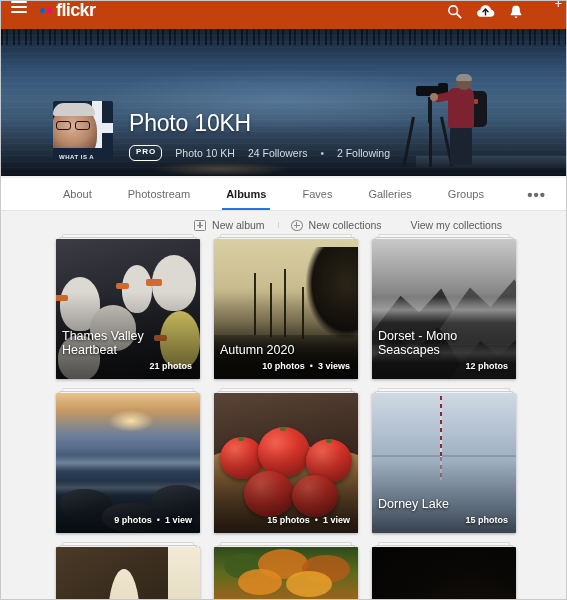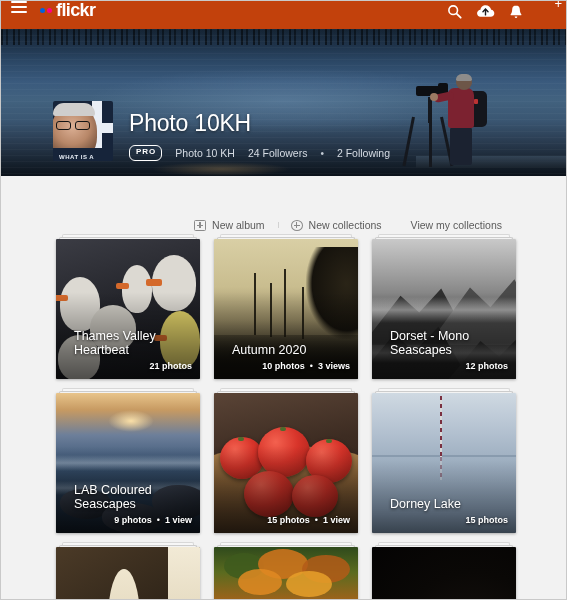--- a/index.html
+++ b/index.html
@@ -260,21 +260,21 @@
     position: relative; width: 144px; height: 140px;
     overflow: hidden; border-radius: 1px;
     box-shadow: 0 1px 3px rgba(0,0,0,.30);
   }
   .album.row3 .album-cover { height: 140px; }
   .album-scrim {
     position: absolute; left: 0; right: 0; bottom: 0; height: 62%;
     background: linear-gradient(180deg, rgba(0,0,0,0) 0%, rgba(0,0,0,.45) 70%, rgba(0,0,0,.62) 100%);
   }
   .album-label {
-    position: absolute; left: 18px; right: 8px; bottom: 8px;
+    position: absolute; left: 6px; right: 8px; bottom: 8px;
     z-index: 3;
   }
   .album-title {
     color: #ffffff; font-size: 12.5px; line-height: 1.18;
     text-shadow: 0 1px 3px rgba(0,0,0,.8); font-weight: 400;
   }
   .album-stats {
     margin-top: 3px; color: #ffffff; font-size: 9px; font-weight: bold;
     text-shadow: 0 1px 3px rgba(0,0,0,.8);
     display: flex; align-items: center; gap: 5px; justify-content: flex-end;
@@ -482,20 +482,41 @@
       <div class="profile-meta">
         <span class="pro-badge">PRO</span>
         <span>Photo 10 KH</span>
         <span class="meta-link">24 Followers</span>
         <span class="meta-dot">•</span>
         <span class="meta-link">2 Following</span>
       </div>
     </div>
   </div>
 
+  <div id="navbar">
+    <div class="tab">
+      <span>About</span>
+    </div>
+    <div class="tab">
+      <span>Photostream</span>
+    </div>
+    <div class="tab active">
+      <span>Albums</span>
+    </div>
+    <div class="tab">
+      <span>Faves</span>
+    </div>
+    <div class="tab">
+      <span>Galleries</span>
+    </div>
+    <div class="tab">
+      <span>Groups</span>
+    </div>
+    <div class="tab-more">•••</div>
+  </div>
 
   <div id="actionbar">
     <div class="act">
       <span class="act-icon"></span>
       <span>New album</span>
     </div>
     <div class="act">
       <span class="act-icon round"></span>
       <span>New collections</span>
     </div>
@@ -579,21 +600,20 @@
       <div class="album-cover">
         <span class="art-lab"></span>
         <span class="lab-sun"></span>
         <span class="lab-surf" style="top:62px; height:16px;"></span>
         <span class="lab-surf" style="top:88px; height:14px; opacity:.7;"></span>
         <span class="lab-rock" style="left:4px;  top:96px; width:52px; height:30px;"></span>
         <span class="lab-rock" style="left:46px; top:110px; width:62px; height:30px;"></span>
         <span class="lab-rock" style="left:96px; top:92px; width:56px; height:34px;"></span>
         <span class="album-scrim"></span>
         <div class="album-label">
-          <div class="album-title">LAB Coloured Seascapes</div>
           <div class="album-stats">
             <span>9 photos</span>
             <span class="sep">•</span>
             <span>1 view</span>
           </div>
         </div>
       </div>
     </div>
 
     <div class="album">

